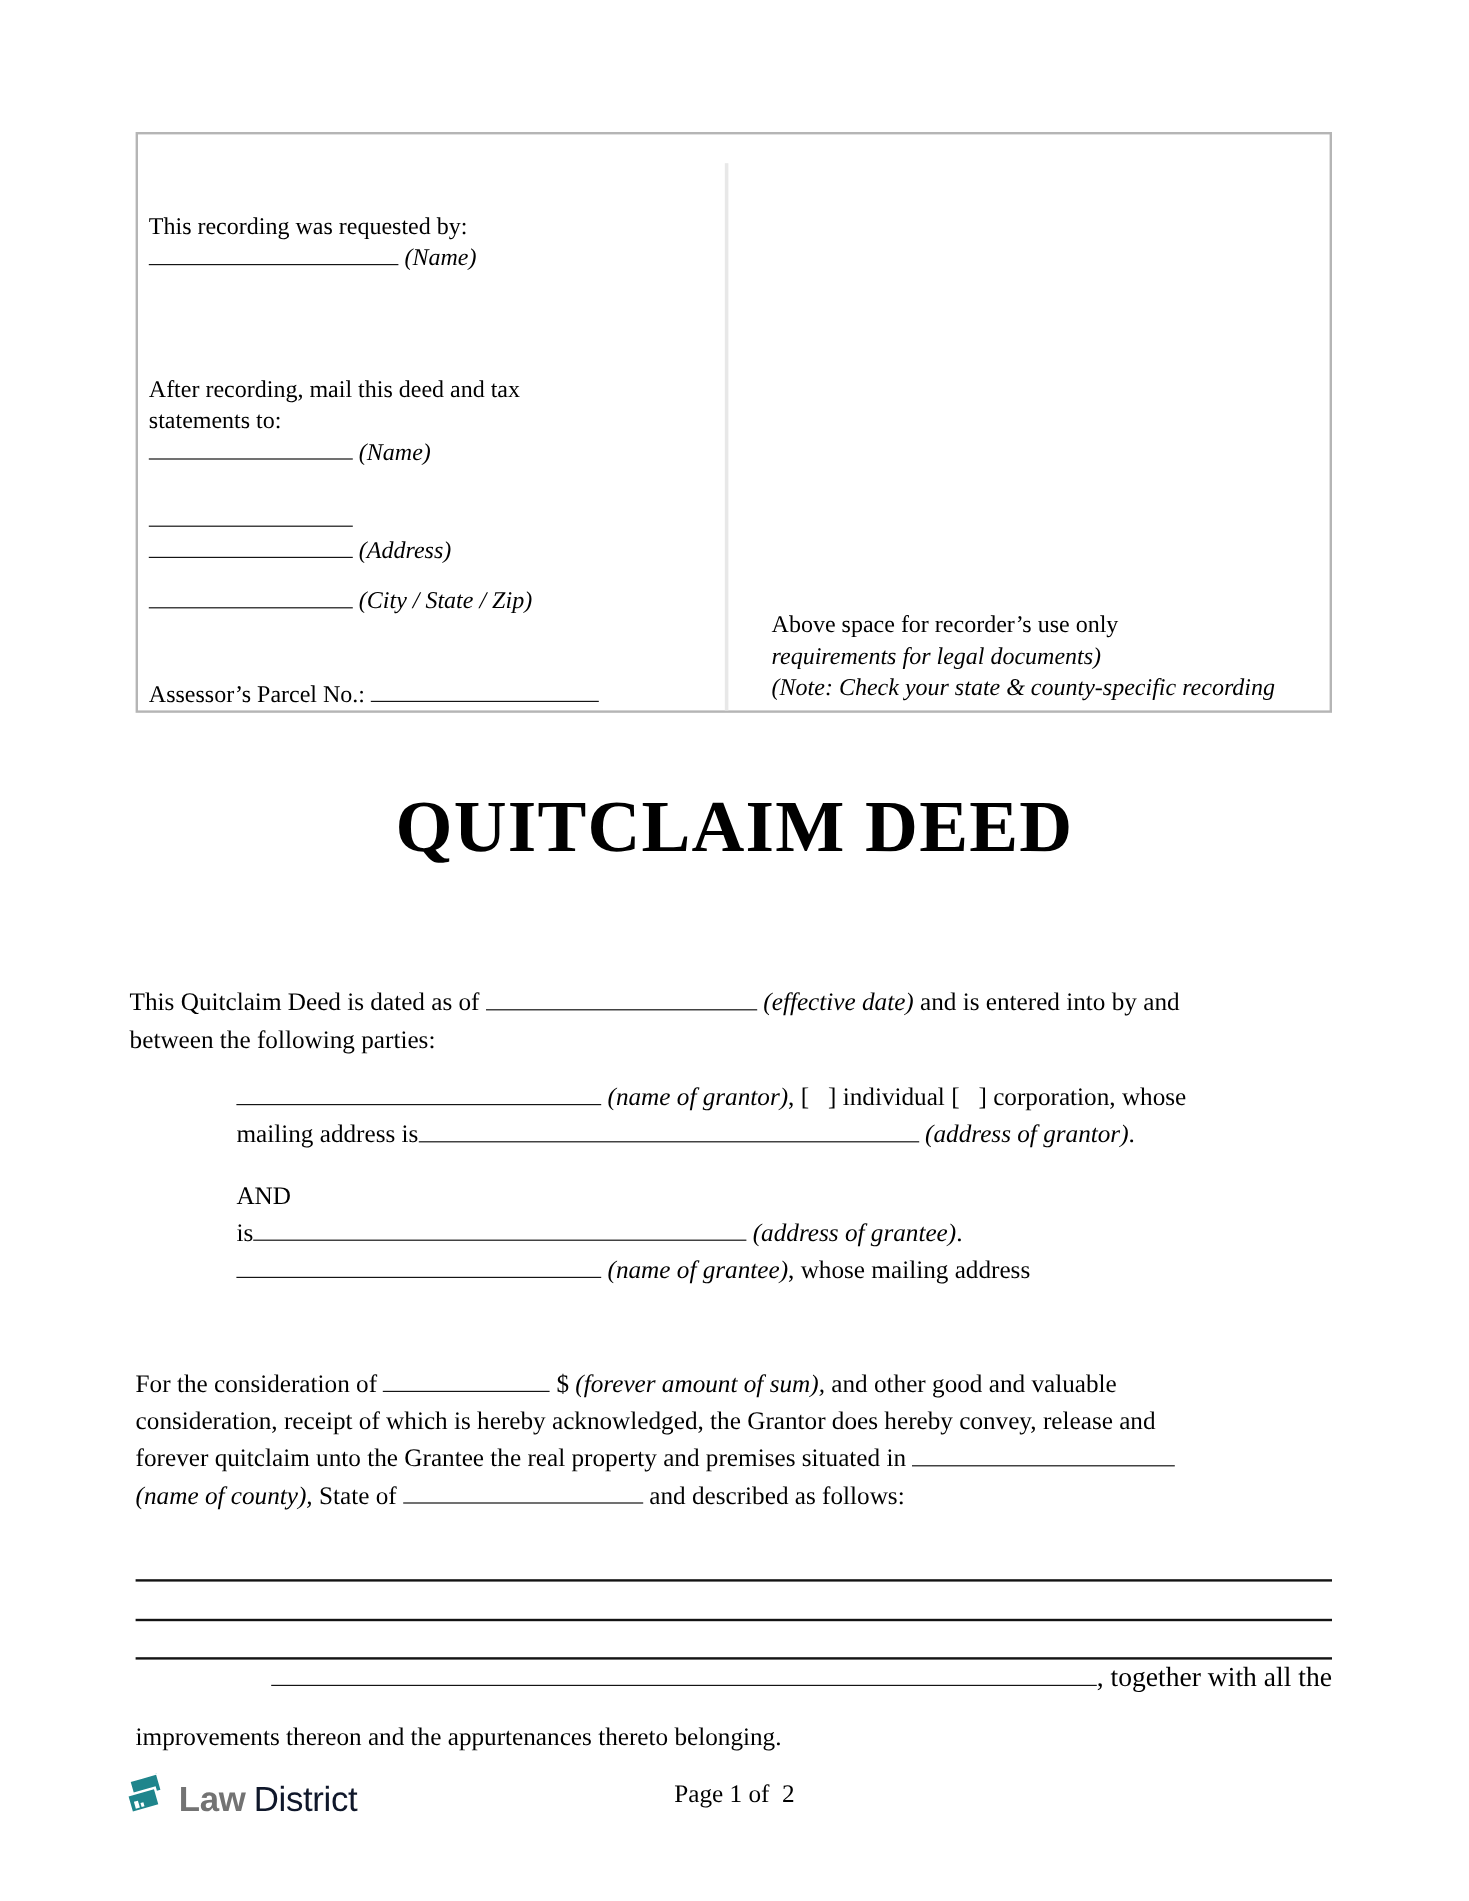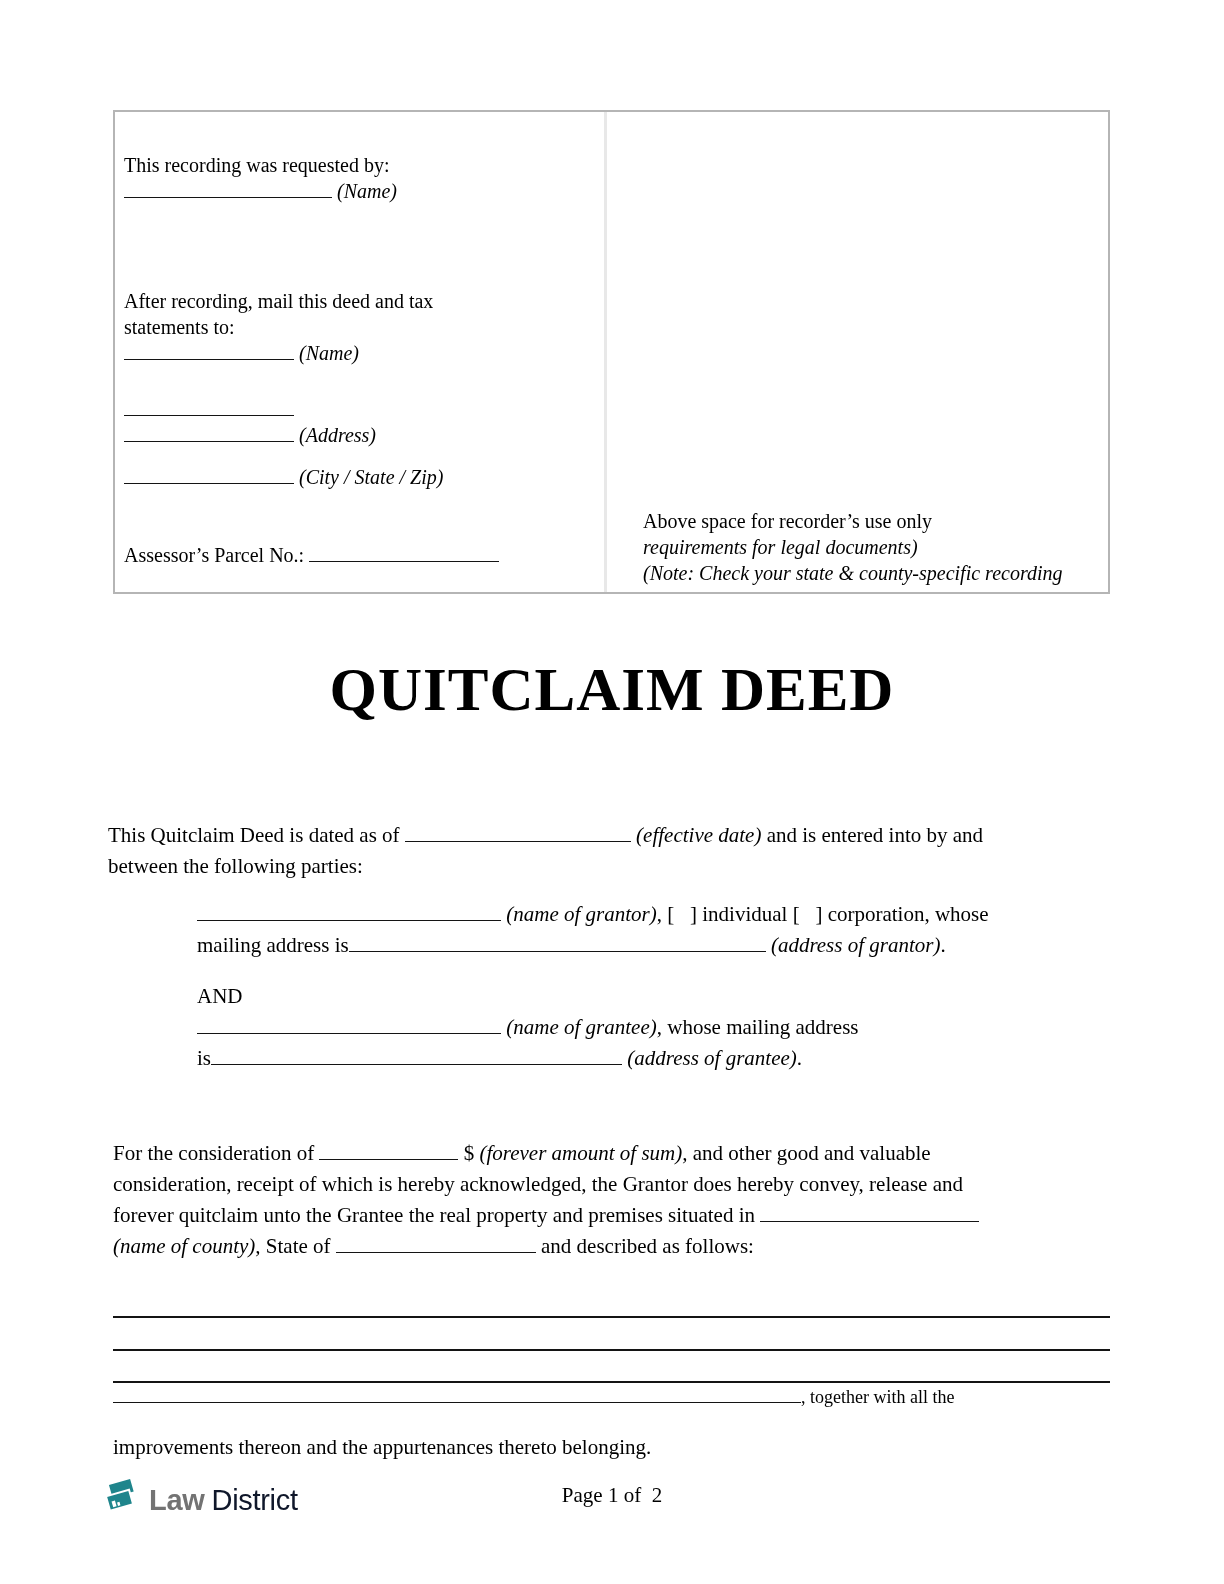--- a/index.html
+++ b/index.html
@@ -7,21 +7,21 @@
     position:relative; width:1224px; height:1584px; background:#ffffff;
     font-family:"Liberation Serif", serif; color:#000; overflow:hidden;
   }
   .line { white-space:pre; }
   .it { font-style:italic; }
   .blank { display:inline-block; border-bottom:1.6px solid #141414; }
 
   
   .recorder-box {
     position:absolute; left:113px; top:110px; width:997px; height:484px;
-    border:2px solid #b5b5b5; box-sizing:border-box; display:flex;
+    border:2px solid #b5b5b5; box-sizing:border-box; display:flex;align-items:flex-end;
   }
   .cell-left {
     width:492px; box-sizing:border-box; border-right:3px solid #e8e8e8;
     padding:40px 8px 0 9px; font-size:20px; line-height:26px;
   }
   .cell-right {
     flex:1; display:flex; flex-direction:column; justify-content:flex-end;
     box-sizing:border-box; padding:0 14px 6px 36px; font-size:20px; line-height:26px;
   }
   .mt-mail { margin-top:84px; }
@@ -41,21 +41,21 @@
   .parties { position:absolute; left:197px; top:899px; width:990px; }
   .and-gap { margin-top:20px; }
   .consideration { position:absolute; left:113px; top:1138px; width:1070px; }
 
   
   .description { position:absolute; left:113px; top:1290px; width:997px; }
   .rule { border-bottom:2px solid #141414; }
   .rule-1 { height:26px; }
   .rule-2 { height:31px; }
   .rule-3 { height:30px; }
-  .desc-partial { line-height:29px; font-size:18px; }
+  .desc-partial { line-height:29px; font-size:23px;text-align:right; }
   .desc-closing { margin-top:20px; font-size:21px; line-height:31px; }
 
   
   .footer-logo {
     position:absolute; left:102px; top:1478px; display:flex; align-items:center; gap:7px;
     font-family:"Liberation Sans", sans-serif;
   }
   .brand-bold { font-weight:bold; font-size:29px; color:#737373; letter-spacing:-0.3px; }
   .brand-regular { font-weight:400; font-size:29px; color:#0f172a; letter-spacing:-0.3px; }
   .footer-page {
@@ -91,22 +91,22 @@
 
   <div class="intro body-block">
     <div class="line"><span>This Quitclaim Deed is dated as of </span><span class="blank" style="width: 226px;"></span><span> </span><span class="it">(effective date)</span><span> and is entered into by and</span></div>
     <div class="line"><span>between the following parties:</span></div>
   </div>
 
   <div class="parties body-block">
     <div class="line"><span class="blank" style="width: 304px;"></span><span> </span><span class="it">(name of grantor)</span><span>, [&nbsp;&nbsp;&nbsp;] individual [&nbsp;&nbsp;&nbsp;] corporation, whose</span></div>
     <div class="line"><span>mailing address is</span><span class="blank" style="width: 417px;"></span><span> </span><span class="it">(address of grantor)</span><span>.</span></div>
     <div class="line and-gap"><span>AND</span></div>
+    <div class="line"><span>is</span><span class="blank" style="width: 411px;"></span><span> </span><span class="it">(address of grantee)</span><span>.</span></div>
     <div class="line"><span class="blank" style="width: 304px;"></span><span> </span><span class="it">(name of grantee)</span><span>, whose mailing address</span></div>
-    <div class="line"><span>is</span><span class="blank" style="width: 411px;"></span><span> </span><span class="it">(address of grantee)</span><span>.</span></div>
   </div>
 
   <div class="consideration body-block">
     <div class="line"><span>For the consideration of </span><span class="blank" style="width: 139px;"></span><span> $ </span><span class="it">(forever amount of sum),</span><span> and other good and valuable</span></div>
     <div class="line"><span>consideration, receipt of which is hereby acknowledged, the Grantor does hereby convey, release and</span></div>
     <div class="line"><span>forever quitclaim unto the Grantee the real property and premises situated in </span><span class="blank" style="width: 219px;"></span></div>
     <div class="line"><span class="it">(name of county),</span><span> State of </span><span class="blank" style="width: 200px;"></span><span> and described as follows:</span></div>
   </div>
 
   <div class="description">

